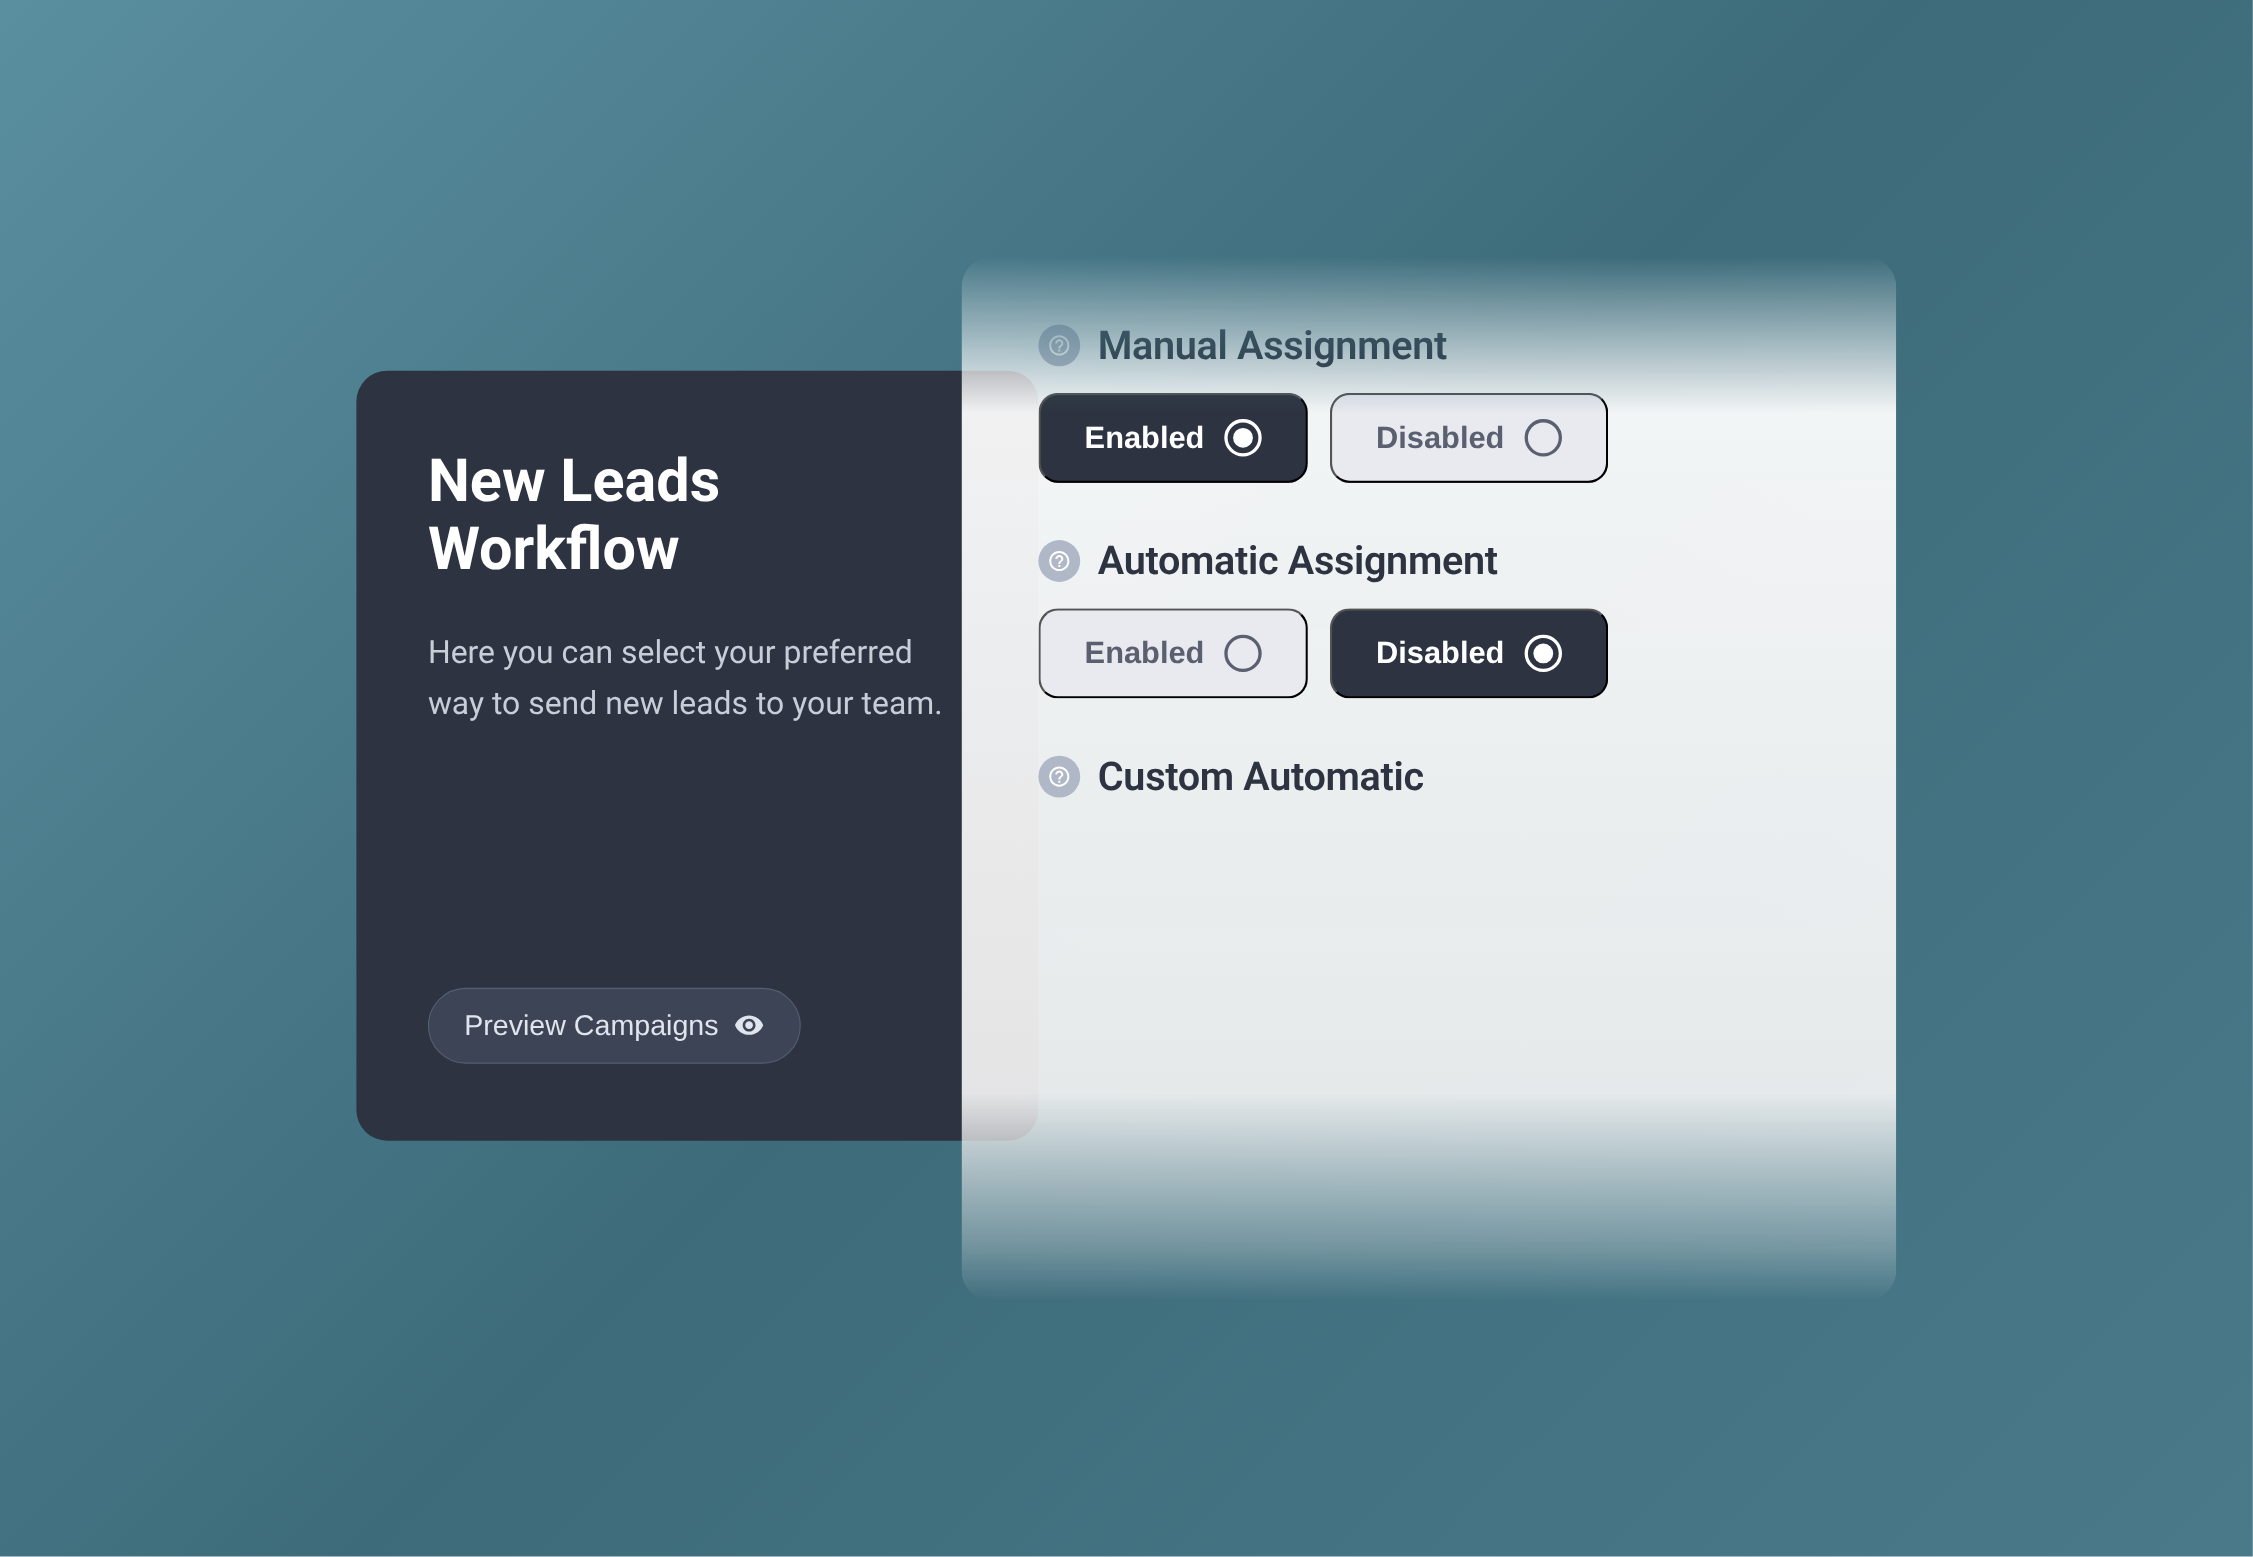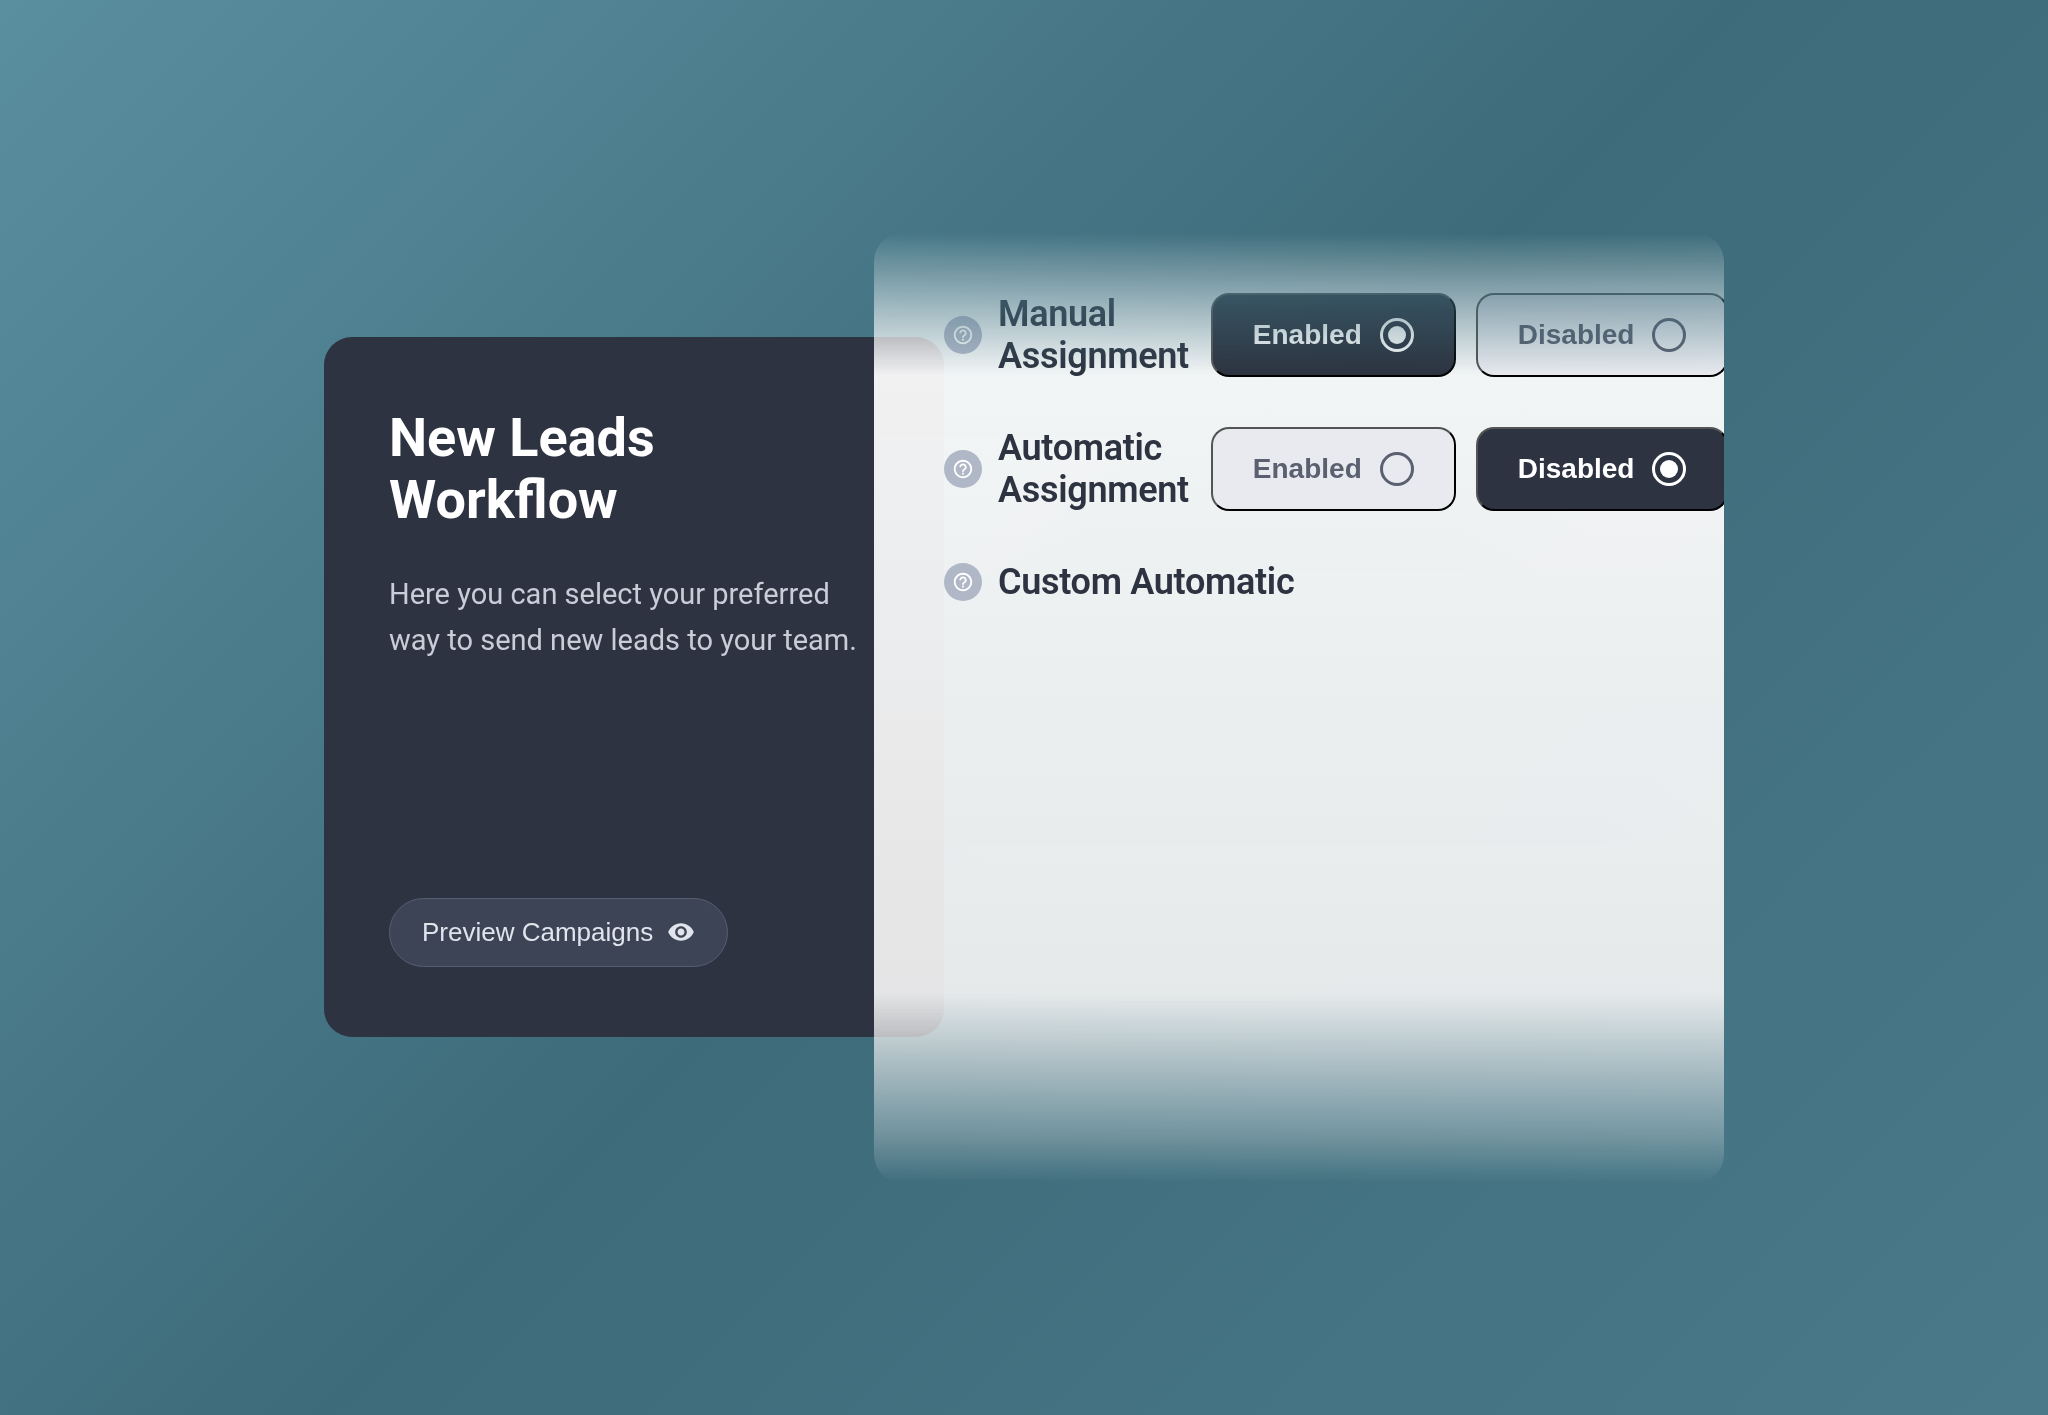--- a/index.html
+++ b/index.html
@@ -107,21 +107,21 @@
       flex-direction: column;
       gap: 50px;
       z-index: 2;
       
       -webkit-mask-image: linear-gradient(to bottom, transparent 0%, rgba(0,0,0,0.4) 6%, rgba(0,0,0,1) 15%, rgba(0,0,0,1) 80%, rgba(0,0,0,0.3) 95%, transparent 100%);
       mask-image: linear-gradient(to bottom, transparent 0%, rgba(0,0,0,0.4) 6%, rgba(0,0,0,1) 15%, rgba(0,0,0,1) 80%, rgba(0,0,0,0.3) 95%, transparent 100%);
     }
 
     .section {
       display: flex;
-      flex-direction: row;
+      flex-direction: column;
       gap: 22px;
     }
 
     .section-header {
       display: flex;
       align-items: center;
       gap: 16px;
     }
 
     .help-icon {
@@ -144,21 +144,20 @@
     .section-title {
       font-size: 36px;
       font-weight: 600;
       color: #2d3340;
       letter-spacing: -0.3px;
     }
 
     .toggle-group {
       display: flex;
       gap: 20px;
-      justify-content: space-between;
     }
 
     .toggle-btn {
       display: flex;
       align-items: center;
       gap: 18px;
       padding: 22px 40px;
       border-radius: 18px;
       cursor: pointer;
       font-size: 28px;

